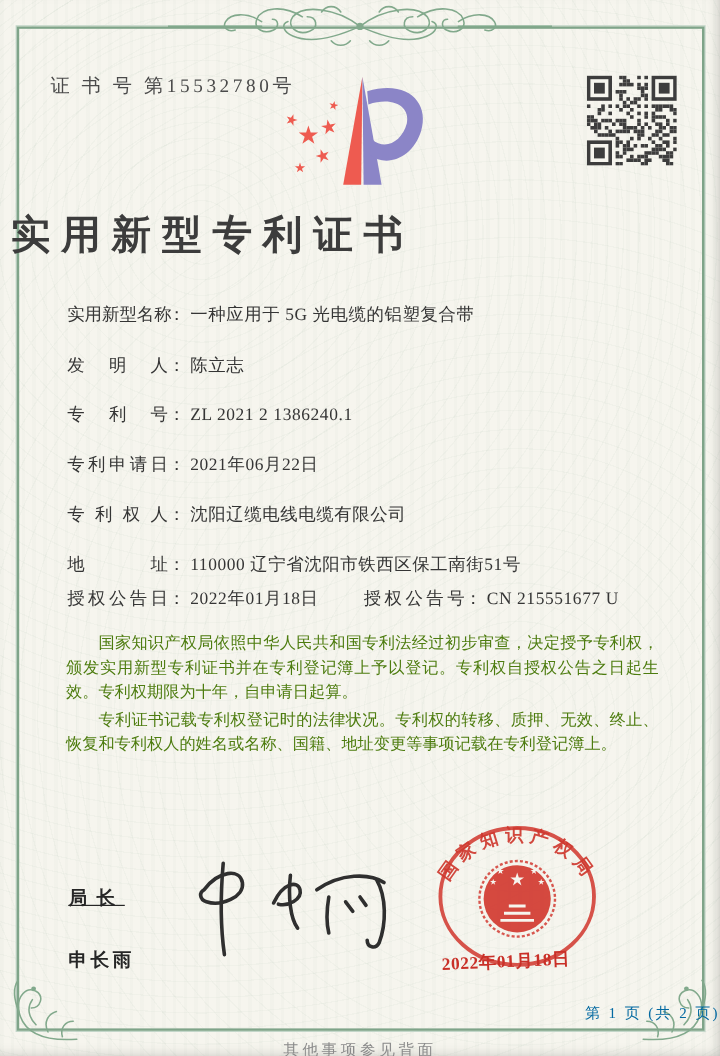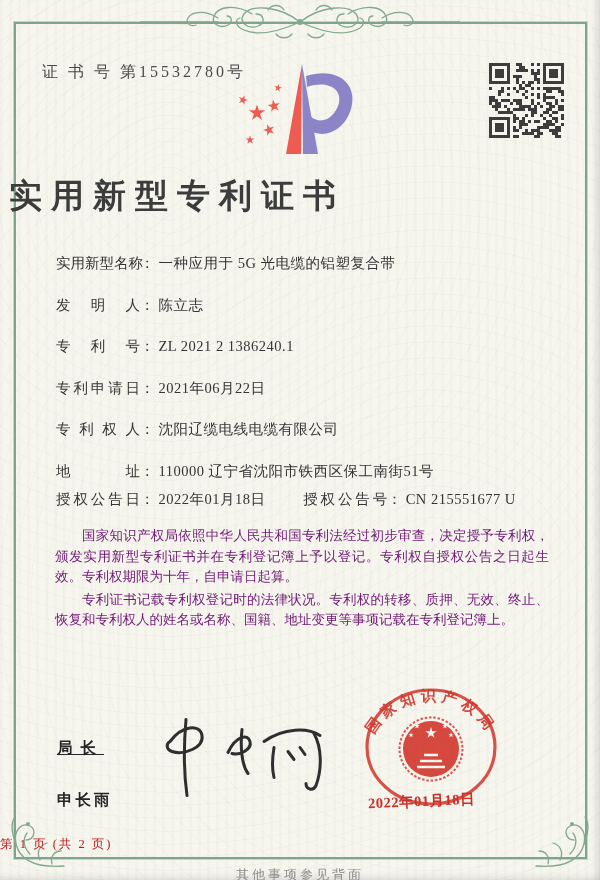--- a/index.html
+++ b/index.html
@@ -30,29 +30,29 @@
     font-size:33px;font-weight:700;letter-spacing:9px;color:#3c3c3c;
   }
   .fields{left:56px;top:252px;right:36px;font-size:14.5px;line-height:22px;color:#353535;}
   .frow{margin-bottom:19.5px;white-space:nowrap;}
   .frow.tight{margin-top:-13px;}
   .flabel{display:inline-block;width:84px;text-align:justify;text-align-last:justify;vertical-align:top;}
   .fcolon{display:inline-block;vertical-align:top;}
   .fvalue{display:inline-block;margin-left:4px;vertical-align:top;letter-spacing:.5px;}
   .pair2{margin-left:34px;}
   .legal{left:55px;right:51px;top:526px;font-size:13.5px;line-height:20.5px;
-         color:#701a75;text-align:justify;}
+         color:#4d7c0f;text-align:justify;}
   .legal p{margin:0 0 2px 0;text-indent:2em;}
   .officer-title{left:57px;top:738px;font-size:15.5px;font-weight:600;letter-spacing:8px;color:#262626;text-decoration:underline;}
   .officer-name{left:57px;top:766px;font-size:15.5px;font-weight:600;letter-spacing:3px;color:#262626;margin-top:24px;}
   .seal-date{
     left:368px;top:791px;width:150px;font-size:14.5px;font-weight:700;
     color:#c93028;letter-spacing:.5px;transform:rotate(-2.5deg);
   }
-  .page-footer{left:0;right:0;top:836px;text-align:left;font-size:12.5px;letter-spacing:2px;color:#b91c1c;}
+  .page-footer{left:0;right:0;top:836px;text-align:right;font-size:12.5px;letter-spacing:2px;color:#0369a1;}
   .back-note{left:0;right:0;top:866px;text-align:center;font-size:13px;letter-spacing:3px;color:#8a8a8a;}
   .green-stroke{stroke:#82a98c;fill:none;stroke-width:1.3;stroke-linecap:round;}
   svg{display:block;}
   .seal-text{font-family:"Liberation Serif","DejaVu Serif",serif;font-size:15px;
              letter-spacing:5px;fill:#cf392f;opacity:.92;font-weight:600;}
 </style>
 </head>
 <body>
 
 <div class="page">

